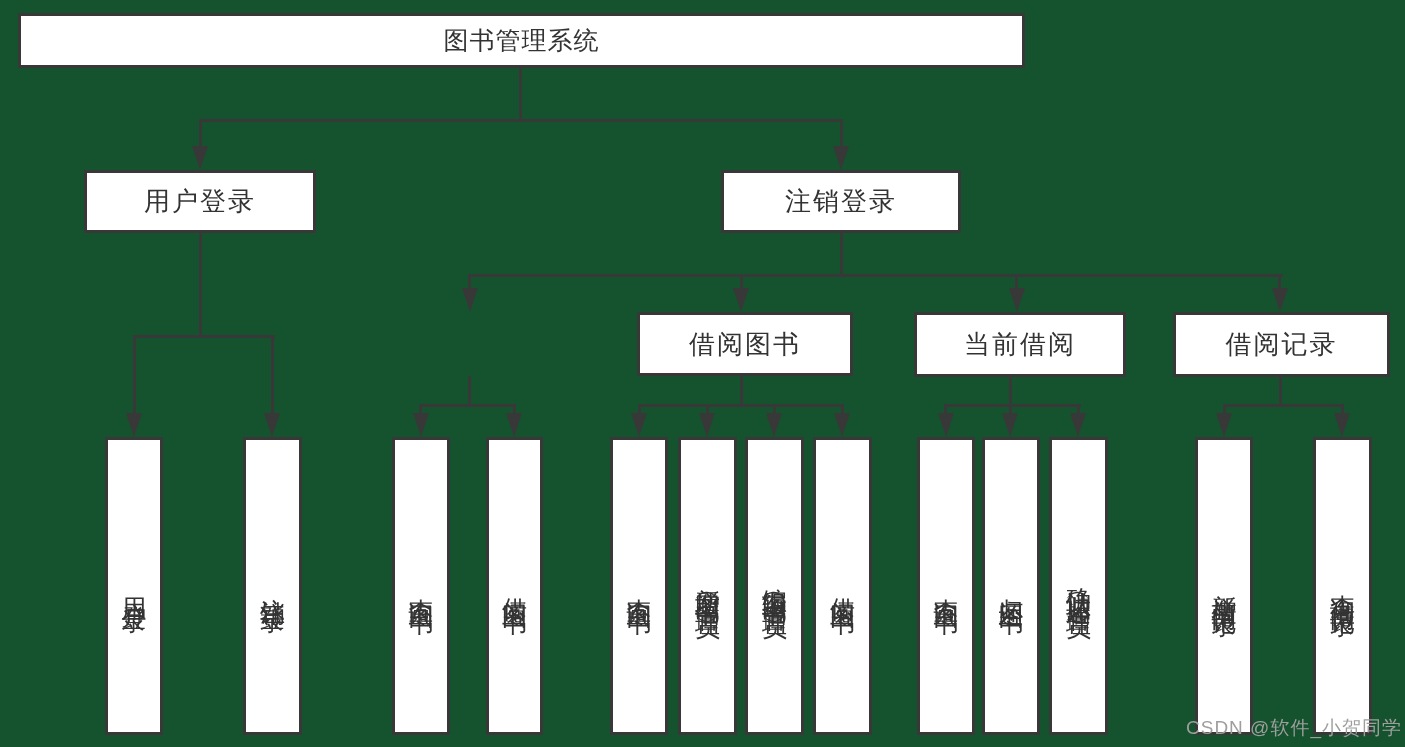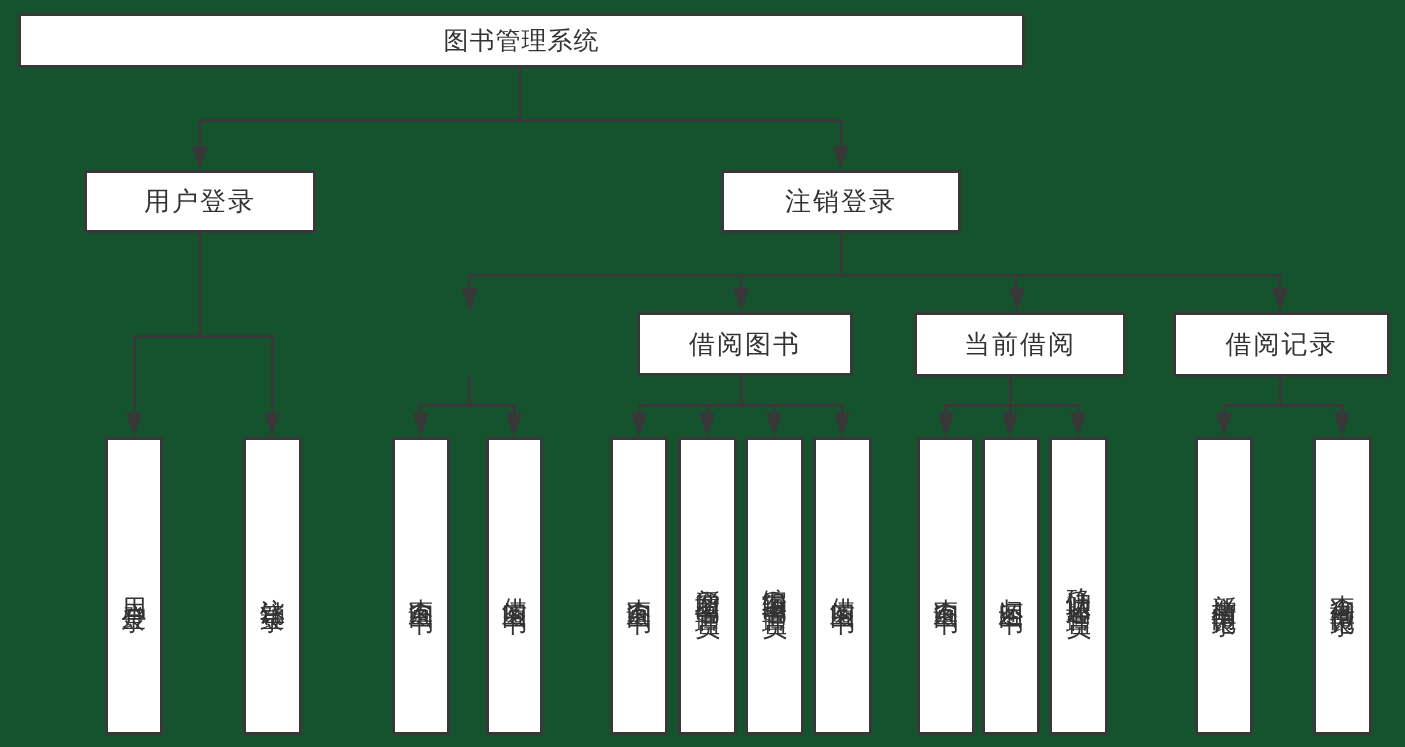--- a/index.html
+++ b/index.html
@@ -184,14 +184,15 @@
     <span class="vlabel">确认归还（管理员）</span>
   </div>
 
   <div class="box" style="left:1195px; top:437px; width:58px; height:298px;">
     <span class="vlabel">新增借阅记录</span>
   </div>
   <div class="box" style="left:1313px; top:437px; width:59px; height:298px;">
     <span class="vlabel">查询借阅记录</span>
   </div>
 
+  <div class="watermark">CSDN @软件_小贺同学</div>
 
 </div>
 
 </body></html>

